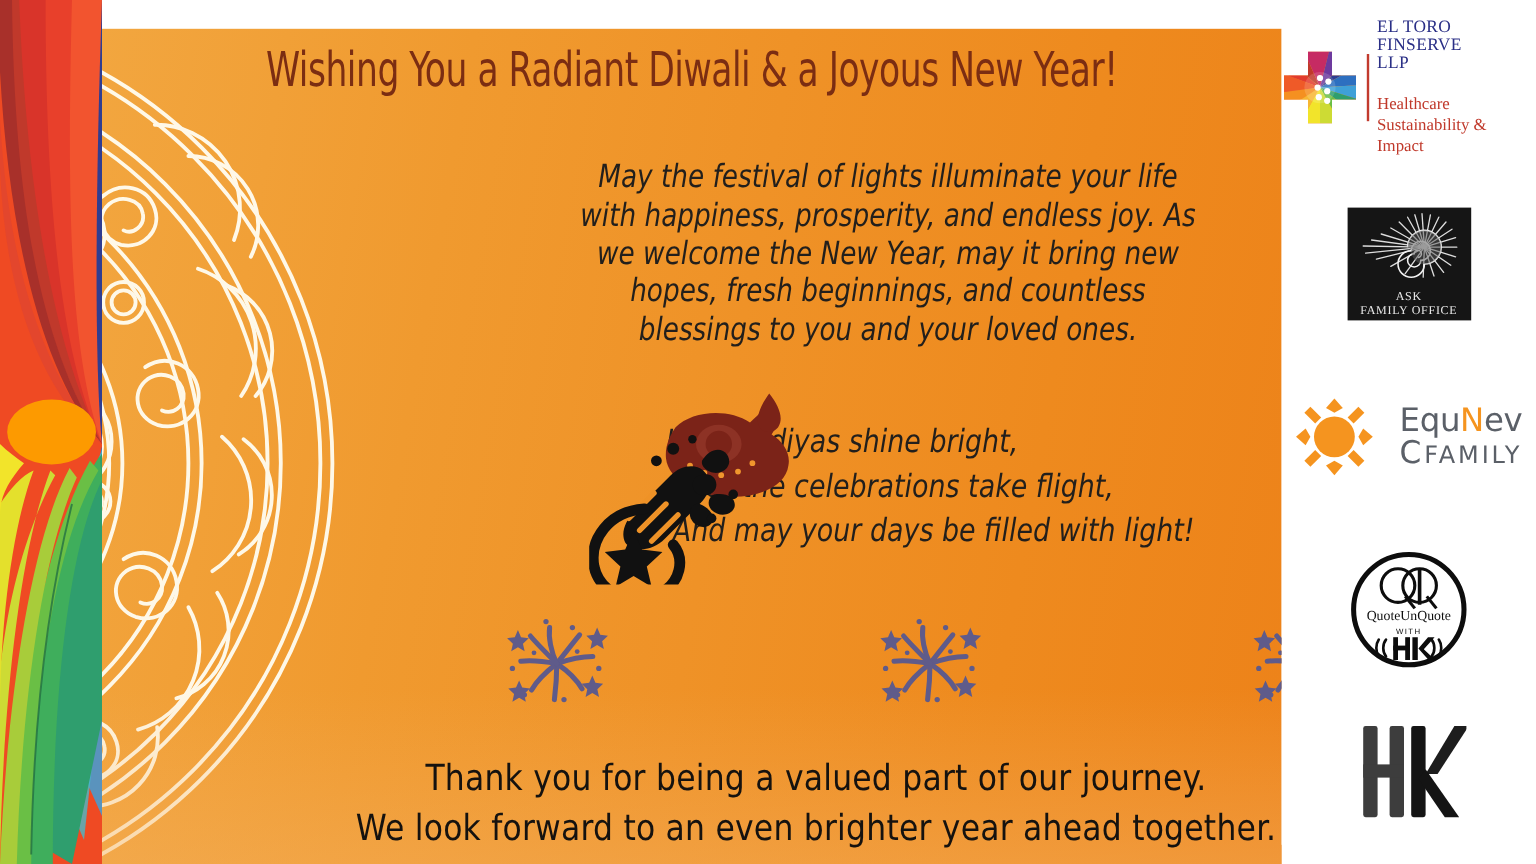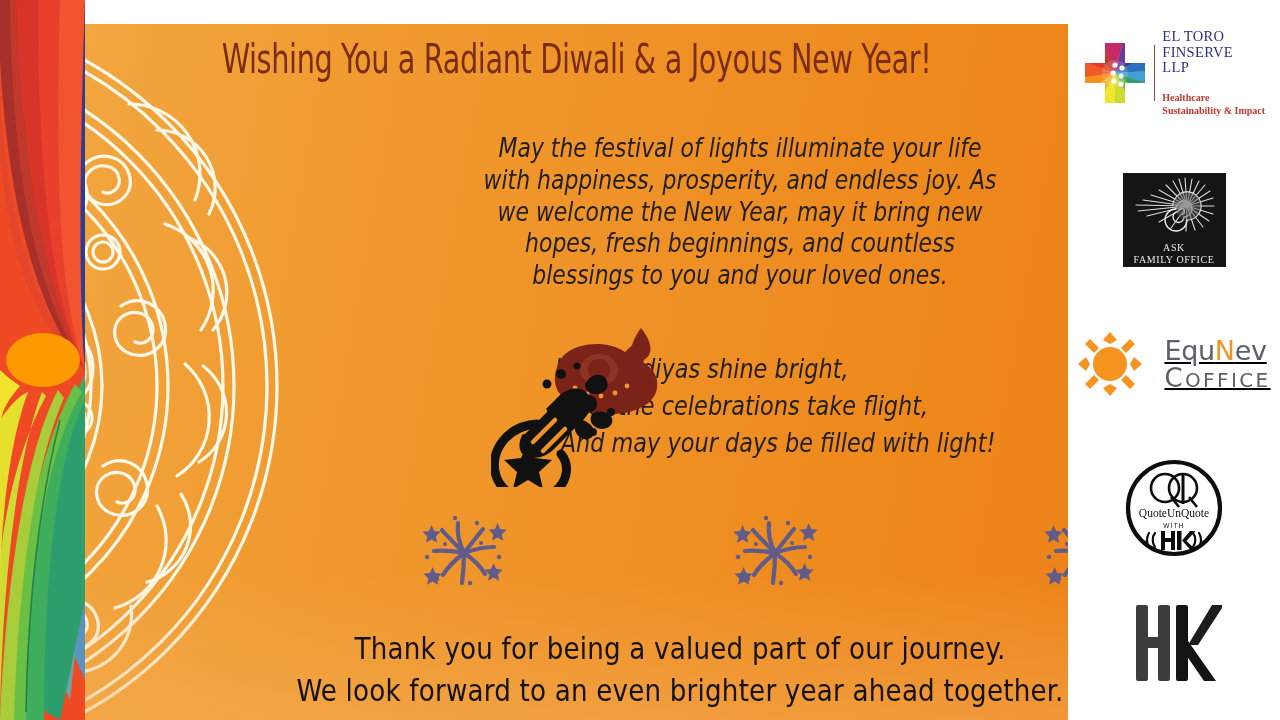--- a/index.html
+++ b/index.html
@@ -73,31 +73,31 @@
   .slot-3 { height:145px; }
   .slot-4 { height:150px; }
   .slot-5 { height:125px; }
 
   
   .eltoro { display:flex; align-items:center; gap:7px; }
   .eltoro-mark { width:64px; height:64px; flex:0 0 64px; }
   .eltoro-rule { width:1.5px; height:56px; background:#c23b2e; flex:0 0 1.5px; }
   .eltoro-txt { font-family:"Liberation Serif","DejaVu Serif",serif; }
   .eltoro-name { color:#2a2f86; font-size:14.5px; line-height:1.06; letter-spacing:.3px; }
-  .eltoro-tag { color:#c0392b; font-size:10px; line-height:1.25; font-weight:bold; margin-top:17px; }
+  .eltoro-tag { color:#c0392b; font-size:14px; line-height:1.25; font-weight:normal; margin-top:17px; }
 
   
   .ask { width:103px; height:94px; background:#151515; position:relative;
          display:flex; flex-direction:column; align-items:center; }
   .ask-mark { width:82px; height:56px; margin-top:3px; }
   .ask-txt { font-family:"Liberation Serif","DejaVu Serif",serif; color:#e8e8e8;
              font-size:10px; line-height:1.18; text-align:center; letter-spacing:.6px;margin-top:10px; }
 
   
-  .equnev { display:flex; align-items:center; gap:21px;text-decoration:underline; }
+  .equnev { display:flex; align-items:center; gap:21px; }
   .equnev-sun { width:66px; height:66px; flex:0 0 66px; }
   .equnev-txt { line-height:1; }
   .equnev-1 { font-family:"DejaVu Sans","Liberation Sans",sans-serif; font-size:27px;
               color:#5b6068; letter-spacing:-.3px; }
   .equnev-1 .hl { color:#f5941f; }
   .equnev-2 { font-family:"DejaVu Sans","Liberation Sans",sans-serif; font-size:20px;
               color:#5b6068; letter-spacing:2.4px; margin-top:1px; }
   .equnev-2 .cap { font-size:26px; }
 
   
@@ -509,21 +509,21 @@
             <path d="M57 26 l8 7 l-8 7 l-4 -7 Z"></path>
 
             <path d="M13 8 l-5 5 l9 9 l5 -5 Z"></path>
             <path d="M53 8 l5 5 l-9 9 l-5 -5 Z"></path>
             <path d="M13 58 l-5 -5 l9 -9 l5 5 Z"></path>
             <path d="M53 58 l5 -5 l-9 -9 l-5 5 Z"></path>
           </g>
         </svg>
         <div class="equnev-txt">
           <div class="equnev-1"><span>Equ</span><span class="hl">N</span><span>ev</span></div>
-          <div class="equnev-2"><span class="cap">C</span><span>OFFICE</span></div>
+          <div class="equnev-2"><span class="cap">C</span><span>FAMILY</span></div>
         </div>
       </div>
     </div>
 
     <div class="logo-slot slot-4">
       <svg class="quq" viewBox="0 0 98 98">
         <circle cx="49" cy="49" r="46" fill="#ffffff" stroke="#0d0d0d" stroke-width="4.2"></circle>
 
         <g fill="none" stroke="#0d0d0d" stroke-width="2.6">
           <circle cx="40" cy="29" r="14"></circle>

